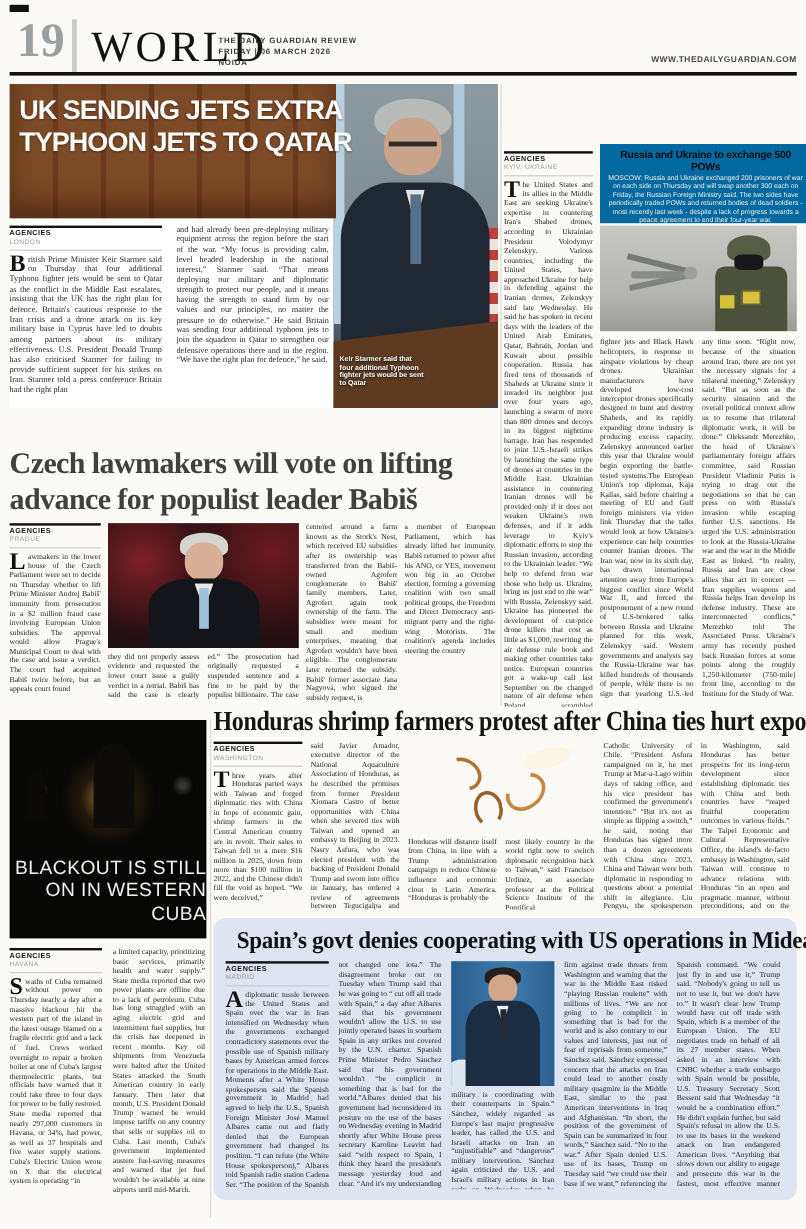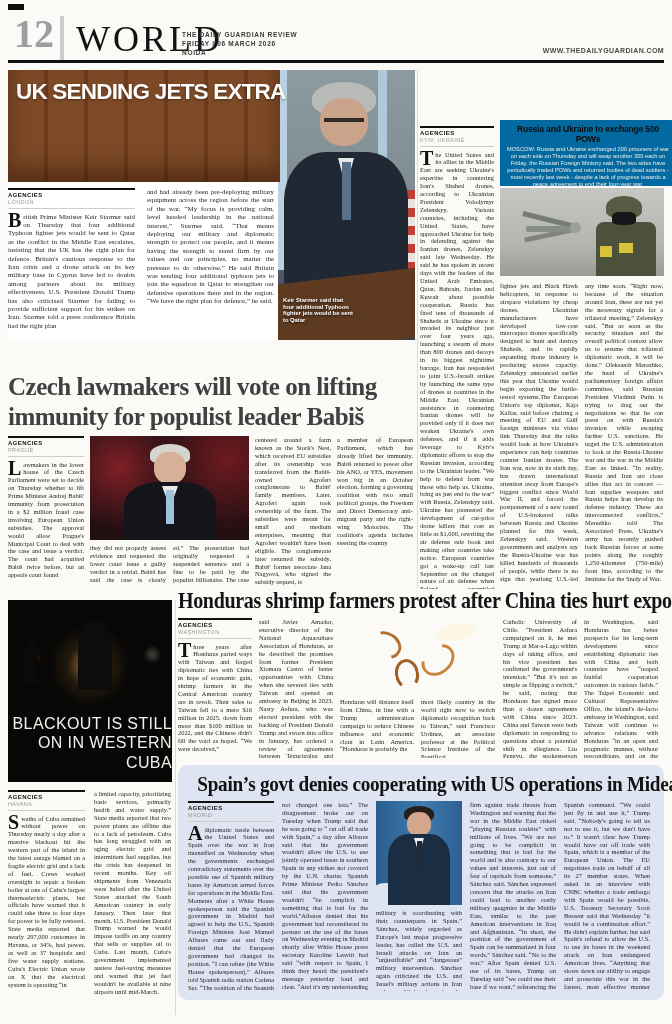--- a/index.html
+++ b/index.html
@@ -137,21 +137,21 @@
   .es-photo .tie{position:absolute;left:41px;top:40px;width:5px;height:26px;background:#222a35;}
   .es-photo .chair{position:absolute;left:-8px;top:82px;width:34px;height:30px;background:#dde6ee;border-radius:50%;}
   .es-under{width:86px;height:82px;margin-top:4px;}
 </style>
 </head>
 <body>
 
 <div class="page">
 
   <div class="topsquare"></div>
-  <div class="pagenum">12</div>
+  <div class="pagenum">19</div>
   <div class="pn-bar"></div>
   <div class="section-title">WORLD</div>
   <div class="pubblock">
     <div>THE DAILY GUARDIAN REVIEW</div>
     <div>FRIDAY | 06 MARCH 2026</div>
     <div>NOIDA</div>
   </div>
   <div class="website">WWW.THEDAILYGUARDIAN.COM</div>
   <div class="mainrule"></div>
 
@@ -167,20 +167,21 @@
       <div class="face"></div>
       <div class="glasses"></div>
       <div class="suit"></div>
       <div class="shirt"></div>
       <div class="tie"></div>
       <div class="lectern"></div>
       <div class="uk-caption">Keir Starmer said that four additional Typhoon fighter jets would be sent to Qatar</div>
     </div>
     <div class="uk-headwrap">
       <div class="uk-hl">UK SENDING JETS EXTRA</div>
+      <div class="uk-hl">TYPHOON JETS TO QATAR</div>
     </div>
     <div class="uk-body">
       <div class="uk-col">
         <div class="byline">
           <div class="ag">AGENCIES</div>
           <div class="loc">LONDON</div>
         </div>
         <div class="bodytxt dc" style="height:120px;">British Prime Minister Keir Starmer said on Thursday that four additional Typhoon fighter jets would be sent to Qatar as the conflict in the Middle East escalates, insisting that the UK has the right plan for defence. Britain's cautious response to the Iran crisis and a drone attack on its key military base in Cyprus have led to doubts among partners about its military effectiveness. U.S. President Donald Trump has also criticised Starmer for failing to provide sufficient support for his strikes on Iran. Starmer told a press conference Britain had the right plan</div>
       </div>
       <div class="uk-col">
@@ -215,21 +216,21 @@
       </div>
       <div class="ukr-cols">
         <div class="c bodytxt">fighter jets and Black Hawk helicopters, in response to airspace violations by cheap drones. Ukrainian manufacturers have developed low-cost interceptor drones specifically designed to hunt and destroy Shaheds, and its rapidly expanding drone industry is producing excess capacity. Zelenskyy announced earlier this year that Ukraine would begin exporting the battle-tested systems.The European Union's top diplomat, Kaja Kallas, said before chairing a meeting of EU and Gulf foreign ministers via video link Thursday that the talks would look at how Ukraine's experience can help countries counter Iranian drones. The Iran war, now in its sixth day, has drawn international attention away from Europe's biggest conflict since World War II, and forced the postponement of a new round of U.S-brokered talks between Russia and Ukraine planned for this week, Zelenskyy said. Western governments and analysts say the Russia-Ukraine war has killed hundreds of thousands of people, while there is no sign that yearlong U.S.-led peace efforts will stop the fighting</div>
         <div class="c bodytxt">any time soon. “Right now, because of the situation around Iran, there are not yet the necessary signals for a trilateral meeting,” Zelenskyy said. “But as soon as the security situation and the overall political context allow us to resume that trilateral diplomatic work, it will be done.” Oleksandr Merezhko, the head of Ukraine's parliamentary foreign affairs committee, said Russian President Vladimir Putin is trying to drag out the negotiations so that he can press on with Russia's invasion while escaping further U.S. sanctions. He urged the U.S. administration to look at the Russia-Ukraine war and the war in the Middle East as linked. “In reality, Russia and Iran are close allies that act in concert — Iran supplies weapons and Russia helps Iran develop its defense industry. These are interconnected conflicts,” Merezhko told The Associated Press. Ukraine's army has recently pushed back Russian forces at some points along the roughly 1,250-kilometer (750-mile) front line, according to the Institute for the Study of War.</div>
       </div>
     </div>
   </div>
 
   <div class="art-cz">
     <div class="cz-hl">Czech lawmakers will vote on lifting</div>
-    <div class="cz-hl">immunity for populist leader Babiš</div>
+    <div class="cz-hl">advance for populist leader Babiš</div>
     <div class="cz-content">
       <div class="cz-col">
         <div class="byline">
           <div class="ag">AGENCIES</div>
           <div class="loc">PRAGUE</div>
         </div>
         <div class="bodytxt dc" style="height:126px;">Lawmakers in the lower house of the Czech Parliament were set to decide on Thursday whether to lift Prime Minister Andrej Babiš' immunity from prosecution in a $2 million fraud case involving European Union subsidies. The approval would allow Prague's Municipal Court to deal with the case and issue a verdict. The court had acquitted Babiš twice before, but an appeals court found</div>
       </div>
       <div class="cz-mid">
         <div class="cz-photo">

